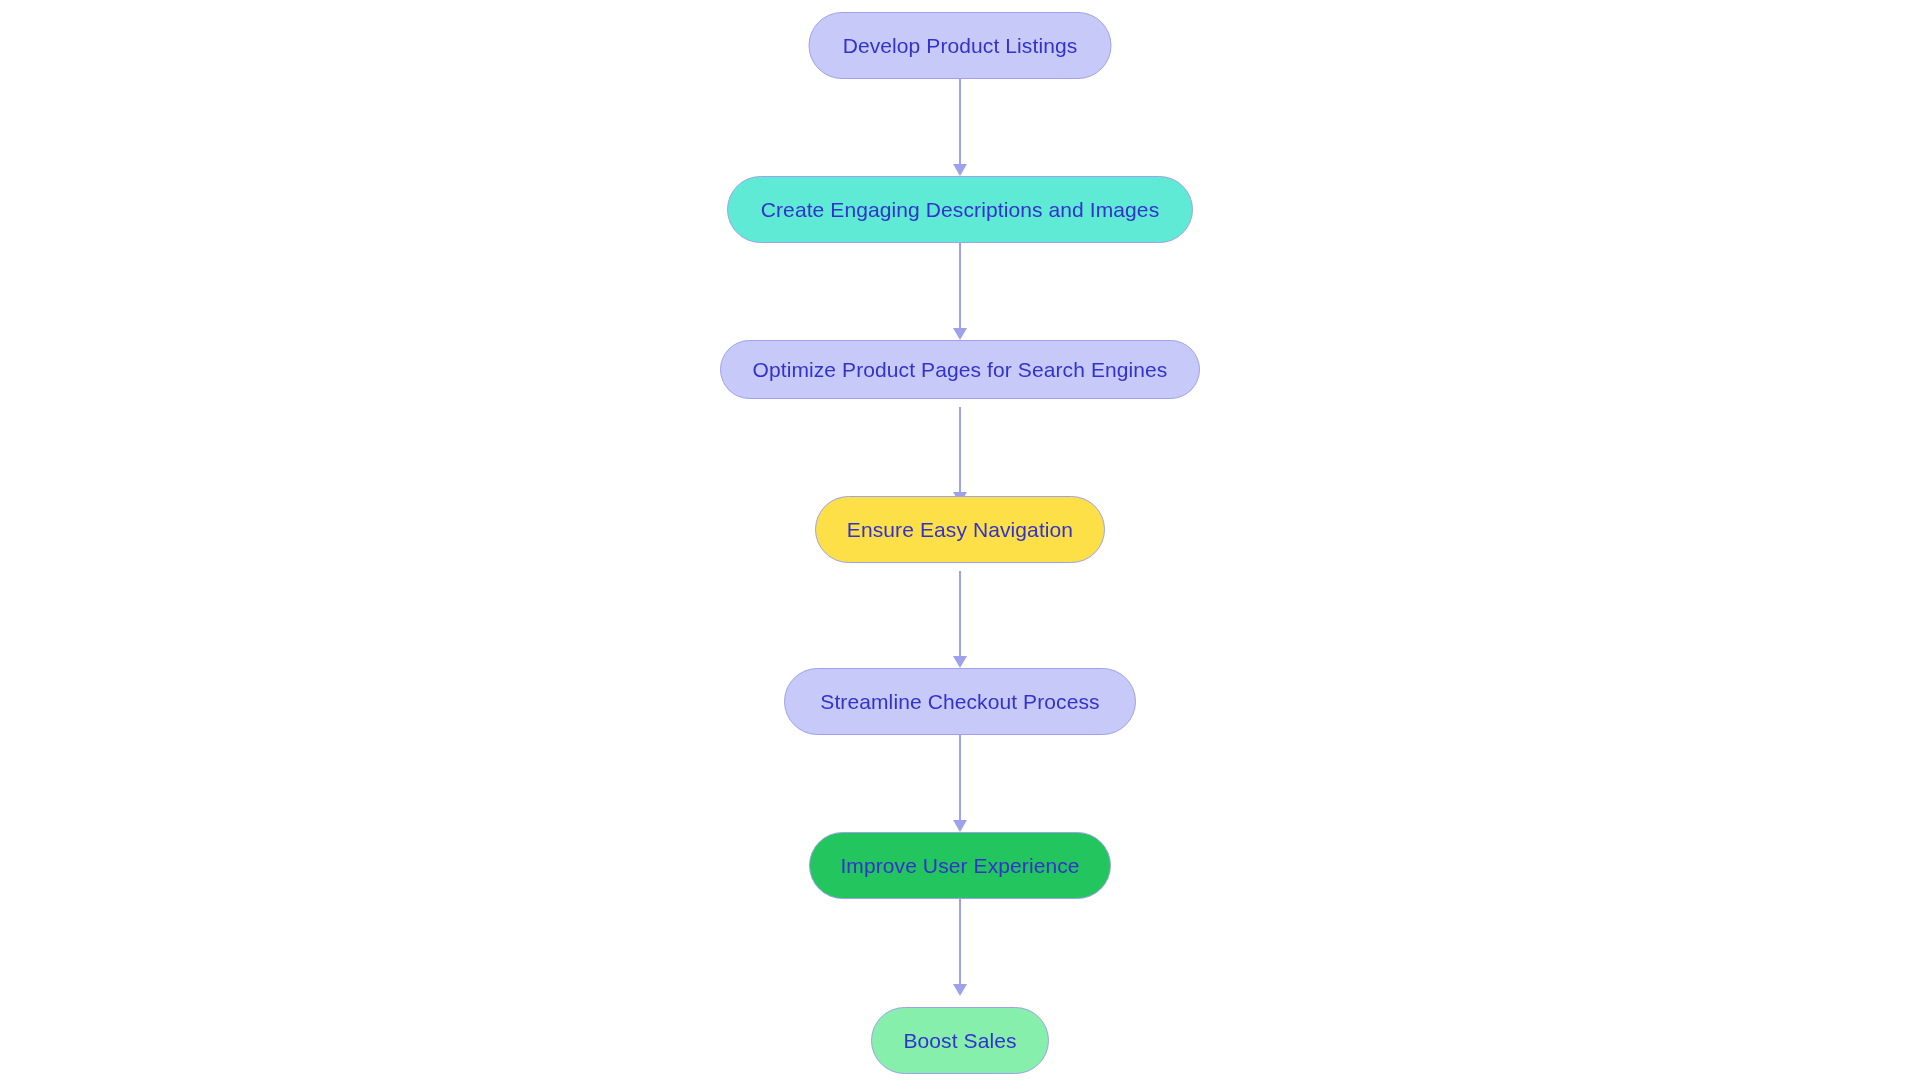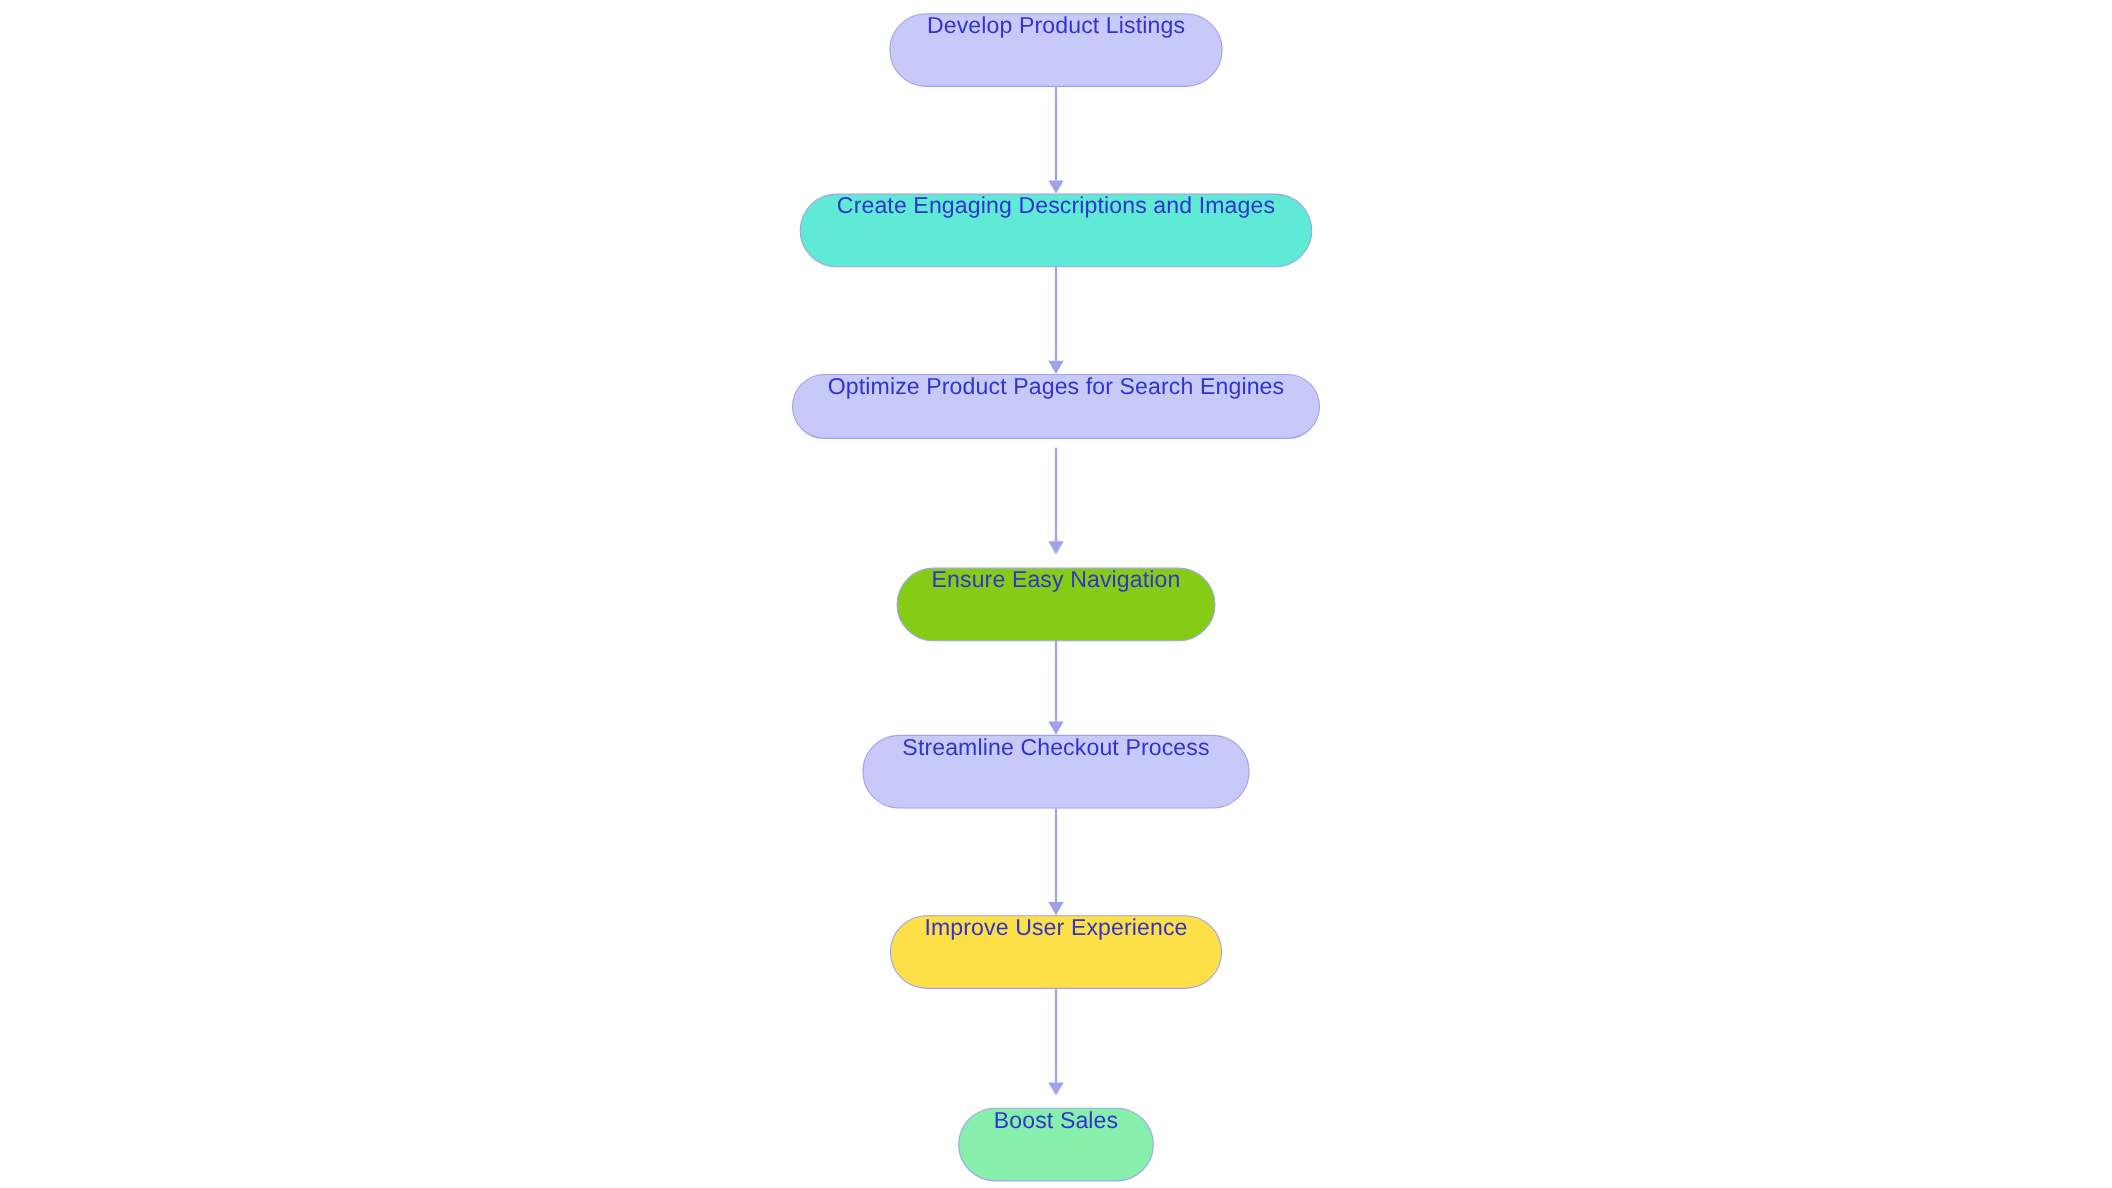--- a/index.html
+++ b/index.html
@@ -20,20 +20,21 @@
     height: 1080px;
     background: #ffffff;
   }
 
   .node {
     position: absolute;
     box-sizing: border-box;
     height: 67px;
     transform: translateX(-50%);
     display: flex;
+    align-items: center;
     justify-content: center;
     background: #c7caf9;
     border: 1.3px solid #9ea2ec;
     border-radius: 34px;
     padding: 0 30px;
     white-space: nowrap;
   }
 
   .node-label {
     color: #3333cc;
@@ -101,25 +102,25 @@
     </div>
     <div class="node" style="left: 960px; top: 12px; width: 303px; height: 67px; background: rgb(199, 202, 249); border-color: rgb(158, 162, 236);">
       <span class="node-label" style="color: rgb(51, 51, 204);">Develop Product Listings</span>
     </div>
     <div class="node" style="left: 960px; top: 176px; width: 466px; height: 67px; background: #5eead4; border-color: rgb(158, 162, 236);">
       <span class="node-label" style="color: rgb(51, 51, 204);">Create Engaging Descriptions and Images</span>
     </div>
     <div class="node" style="left: 960px; top: 340px; width: 480px; height: 59px; background: rgb(199, 202, 249); border-color: rgb(158, 162, 236);">
       <span class="node-label" style="color: rgb(51, 51, 204);">Optimize Product Pages for Search Engines</span>
     </div>
-    <div class="node" style="left: 960px; top: 516px; width: 290px; height: 67px; background: #84cc16; border-color: rgb(158, 162, 236);">
+    <div class="node" style="left: 960px; top: 496px; width: 290px; height: 67px; background: #fde047; border-color: rgb(158, 162, 236);">
       <span class="node-label" style="color: rgb(51, 51, 204);">Ensure Easy Navigation</span>
     </div>
     <div class="node" style="left: 960px; top: 668px; width: 352px; height: 67px; background: rgb(199, 202, 249); border-color: rgb(158, 162, 236);">
       <span class="node-label" style="color: rgb(51, 51, 204);">Streamline Checkout Process</span>
     </div>
-    <div class="node" style="left: 960px; top: 832px; width: 302px; height: 67px; background: #fde047; border-color: rgb(158, 162, 236);">
+    <div class="node" style="left: 960px; top: 832px; width: 302px; height: 67px; background: #22c55e; border-color: rgb(158, 162, 236);">
       <span class="node-label" style="color: rgb(51, 51, 204);">Improve User Experience</span>
     </div>
     <div class="node" style="left: 960px; top: 996px; width: 178px; height: 67px; background: #86efac; border-color: rgb(158, 162, 236); margin-top: 11px;">
       <span class="node-label" style="color: rgb(51, 51, 204);">Boost Sales</span>
     </div>
   </div>
 
 </body></html>

